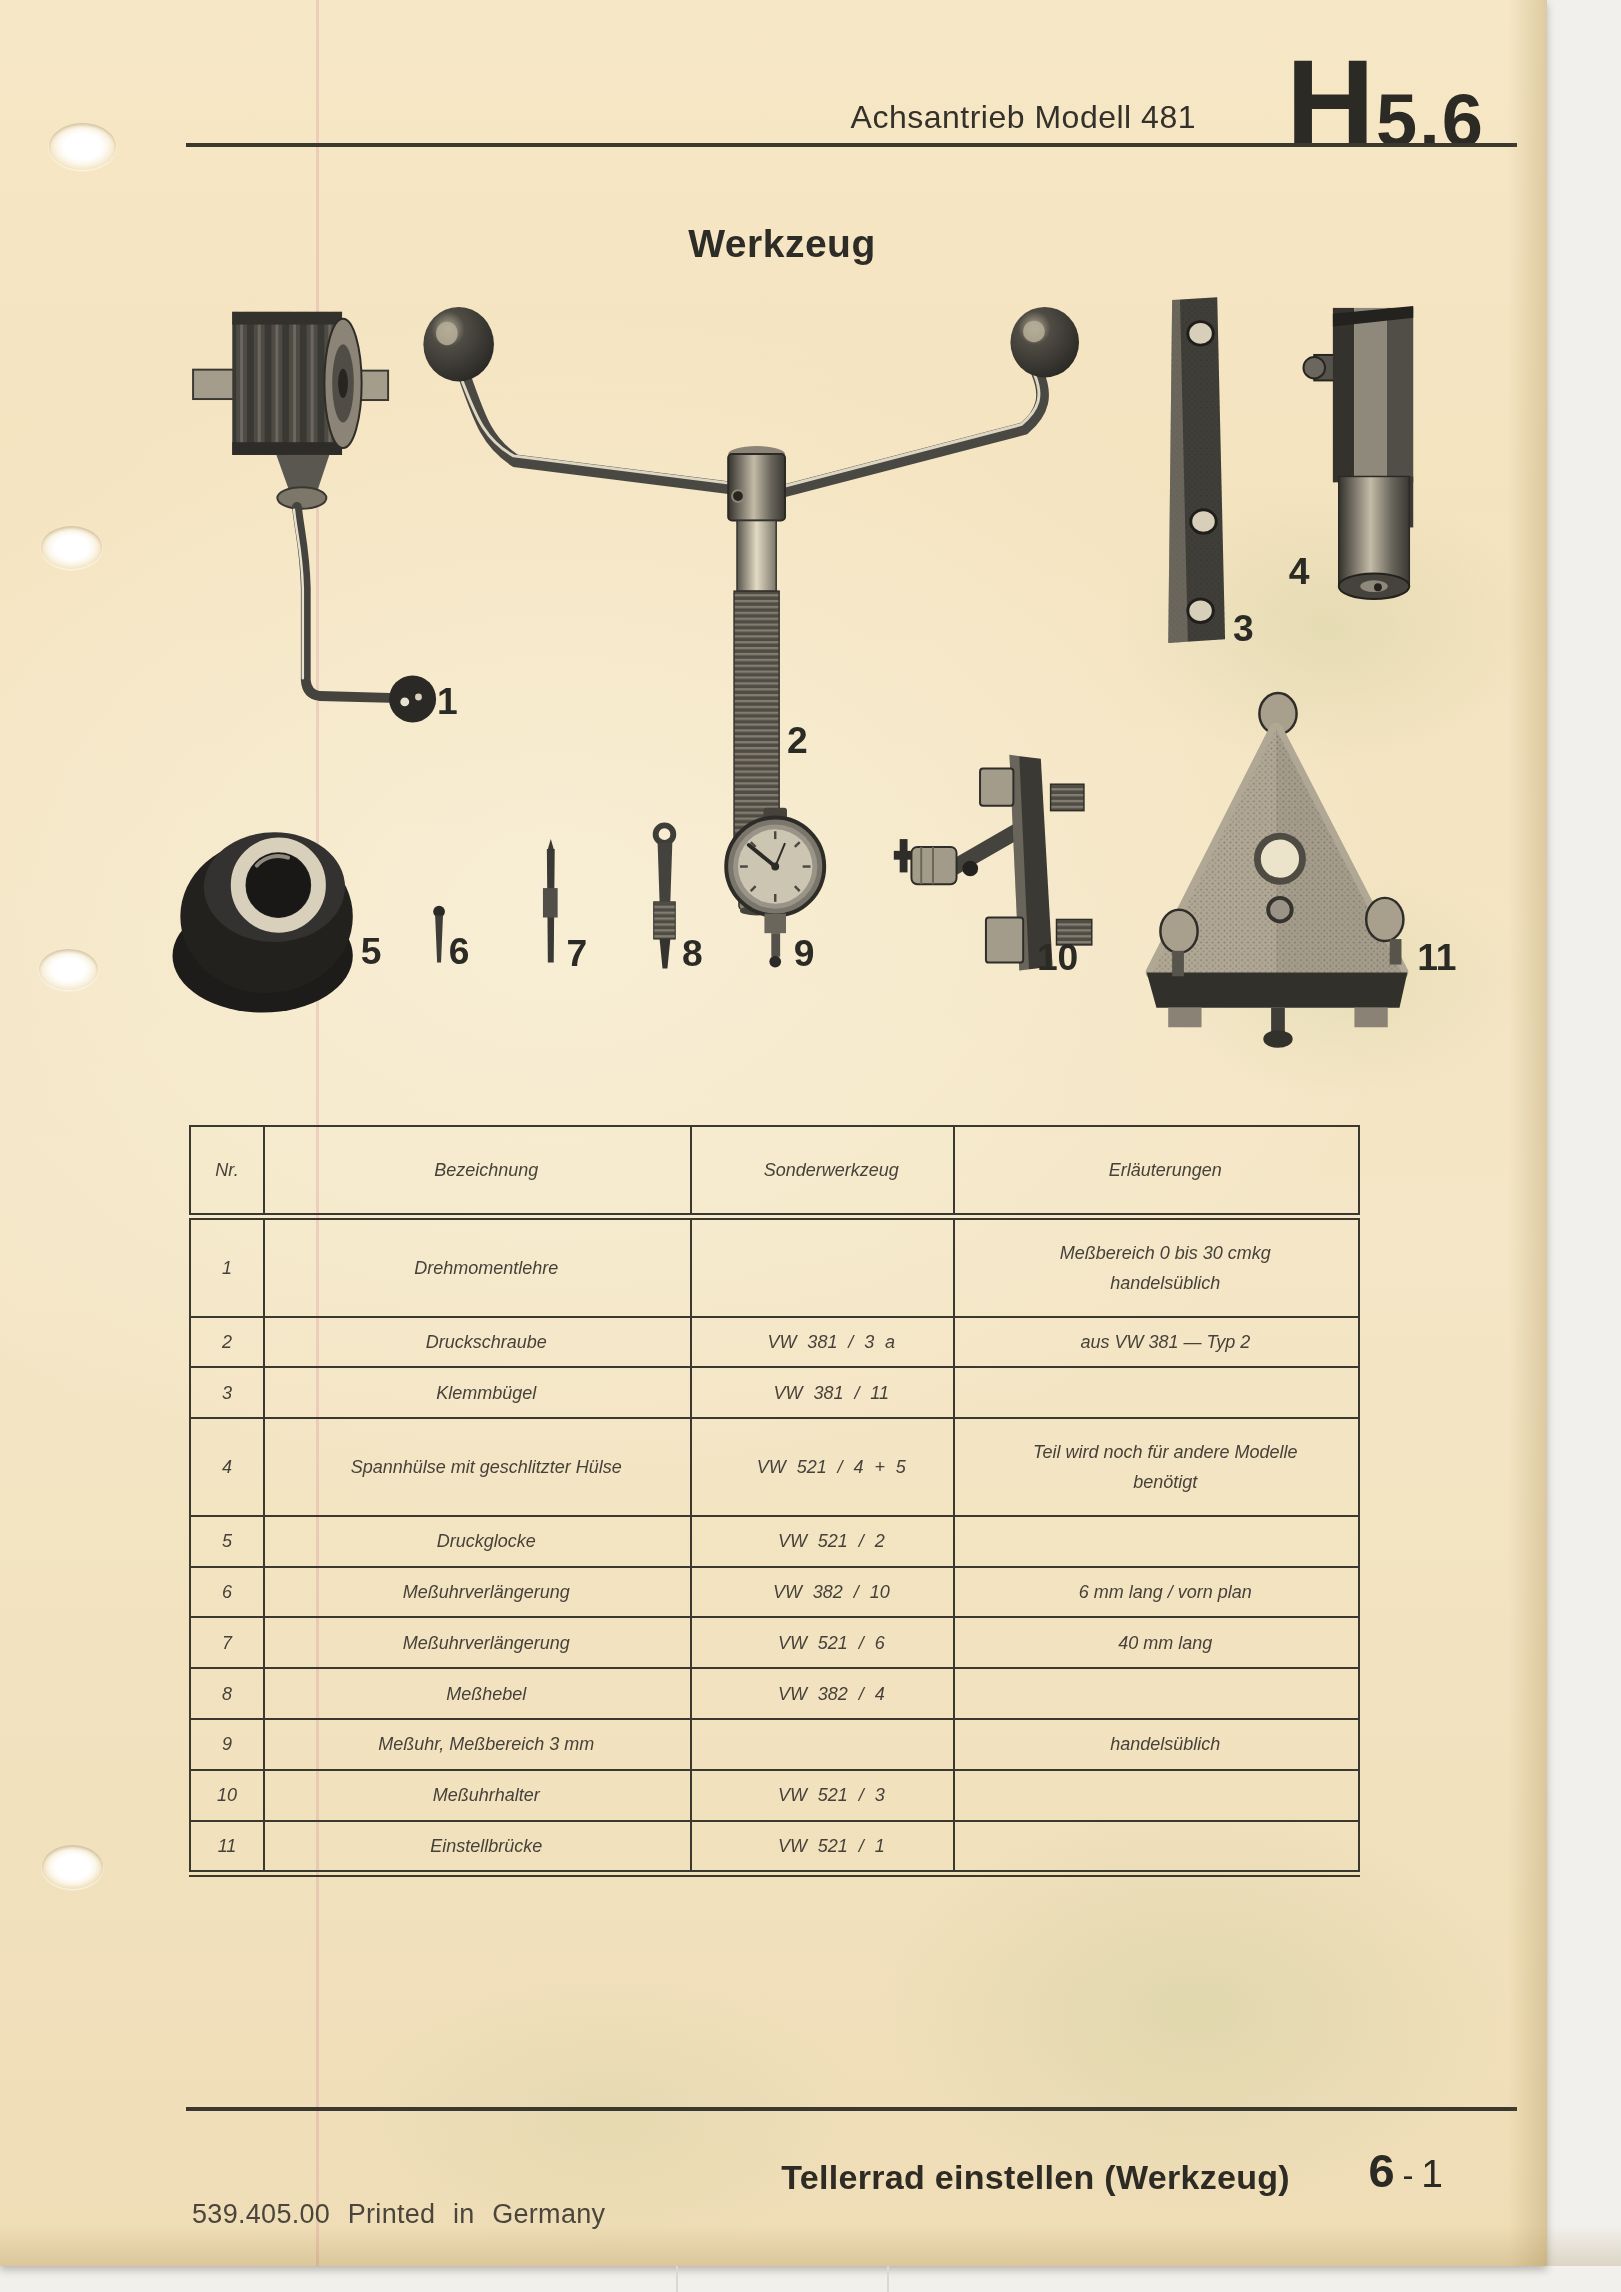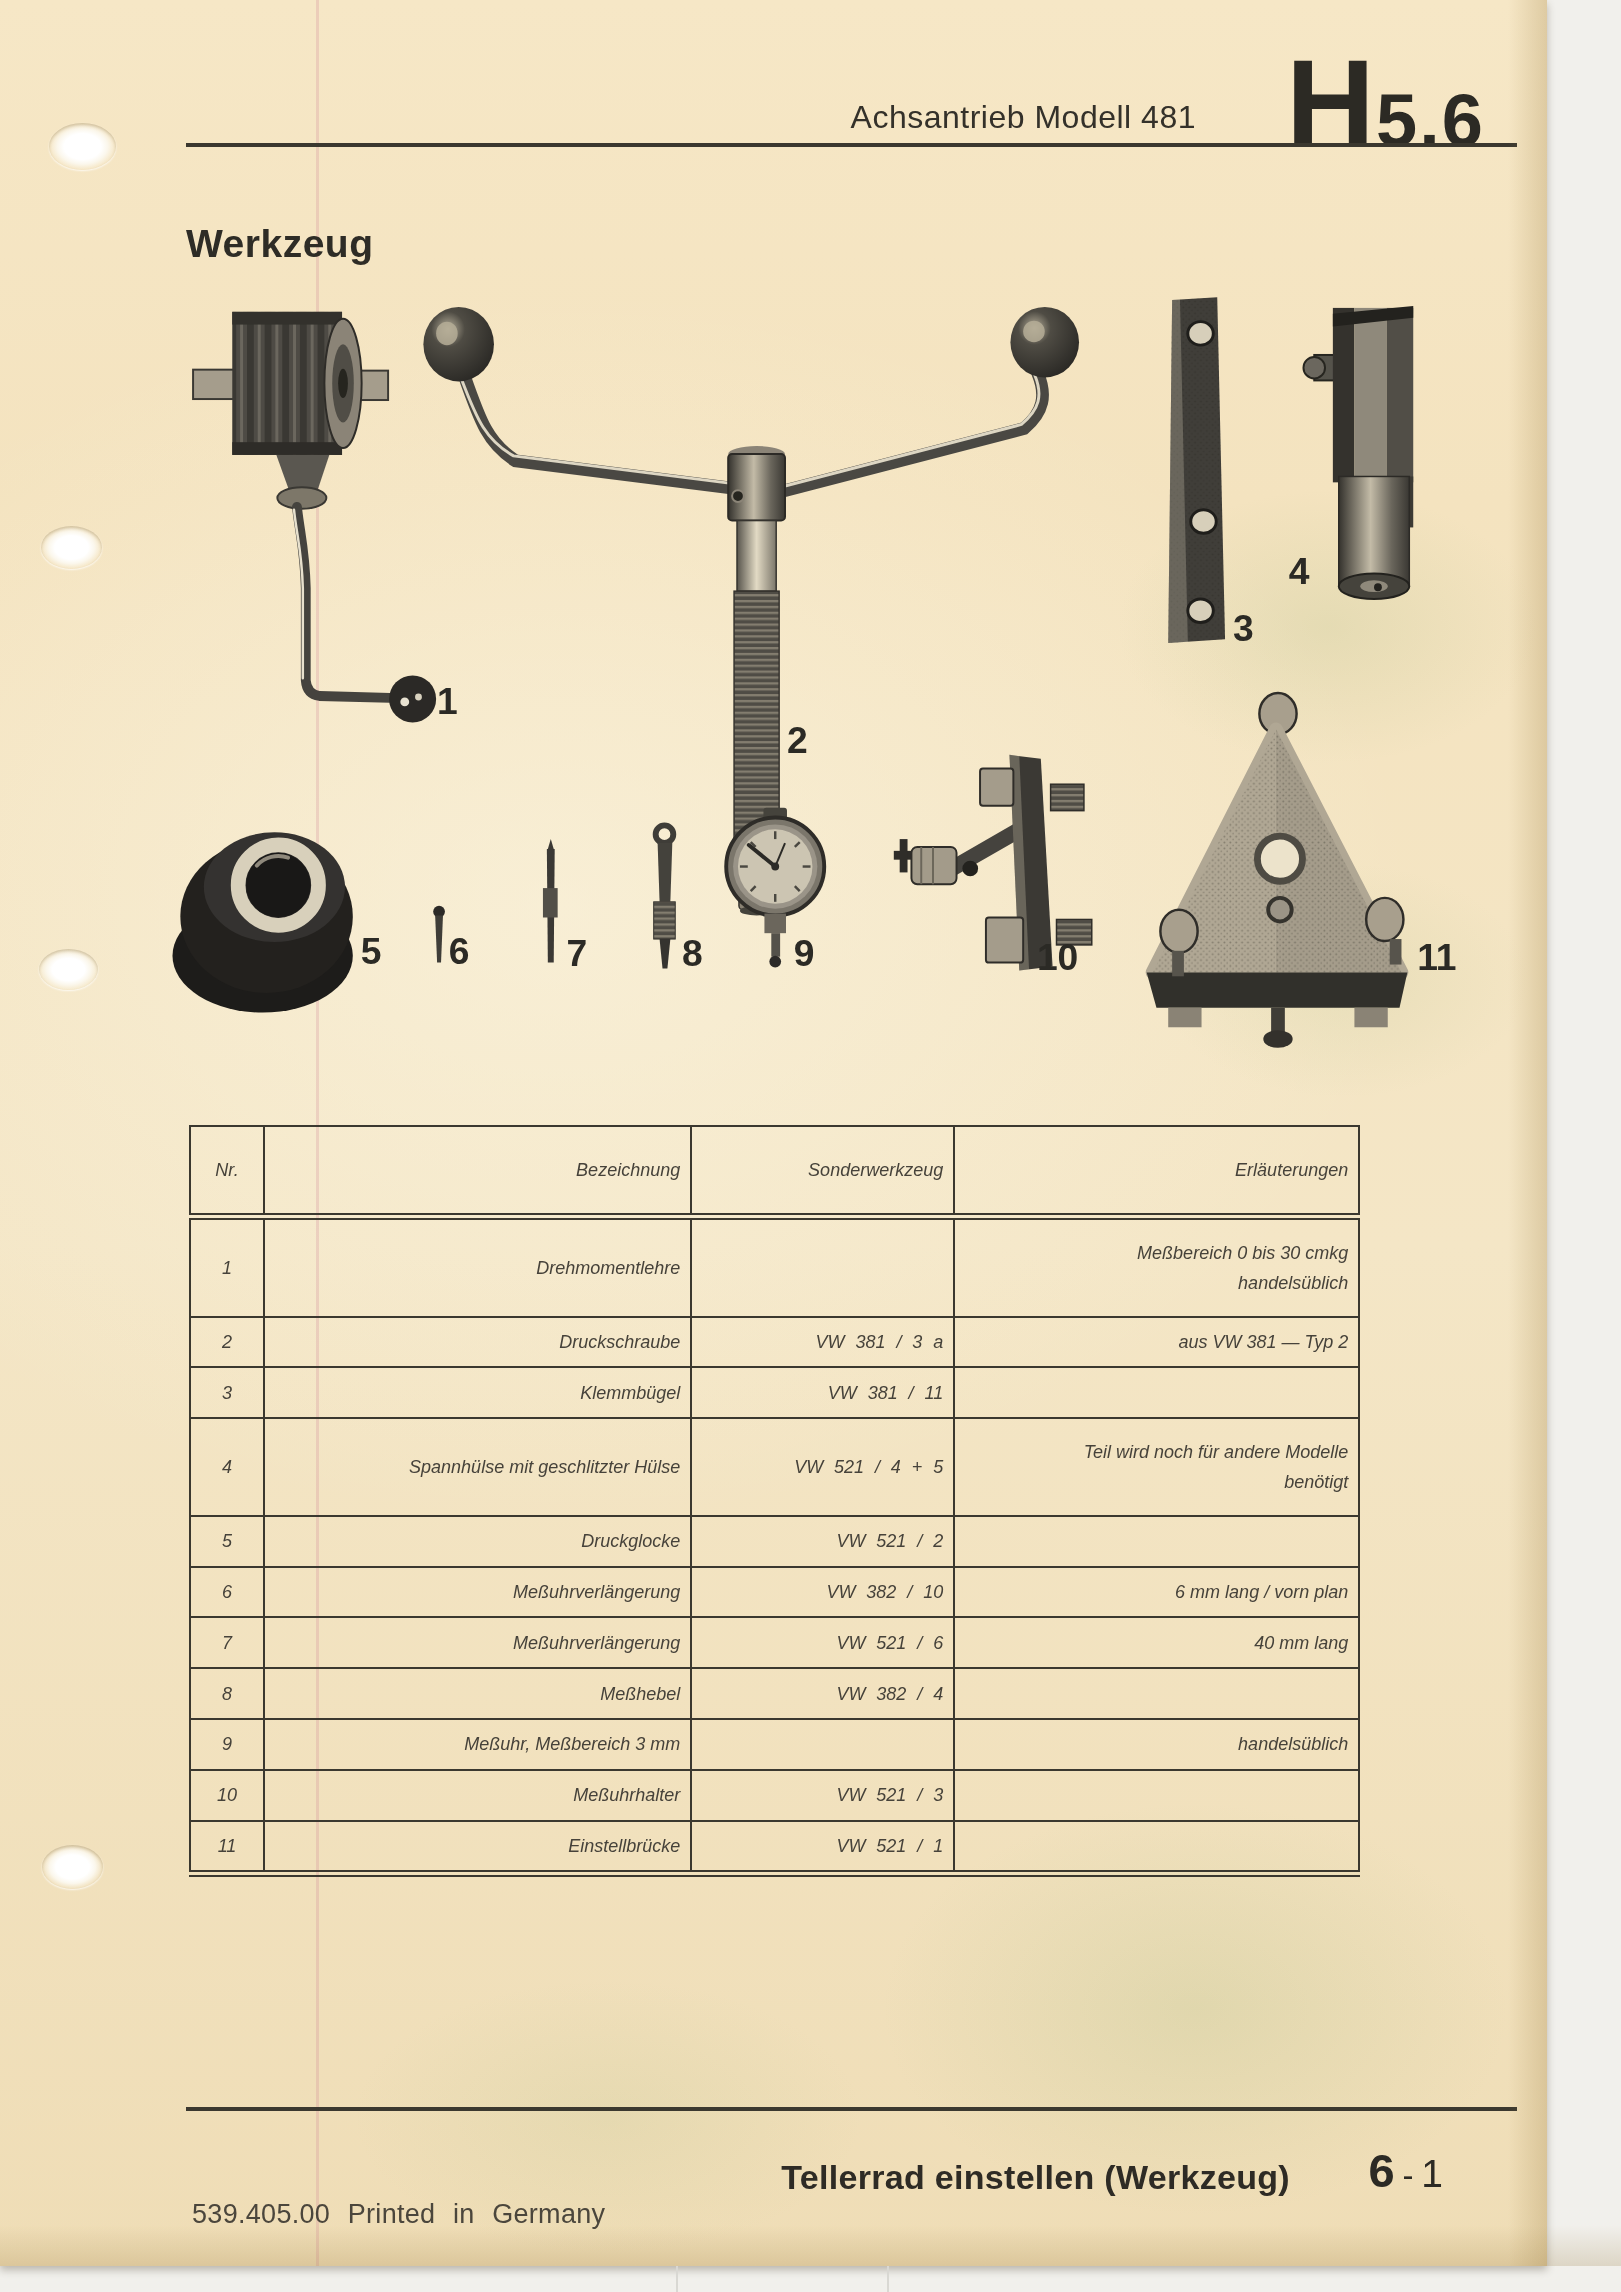--- a/index.html
+++ b/index.html
@@ -39,21 +39,21 @@
   .subtitle{color:#2e2c26;font-size:39px;font-weight:700;letter-spacing:0.5px;}
 
   
   .parts-table{
     border-collapse:collapse;table-layout:fixed;width:1168px;
     color:#46423a;font-size:18px;font-style:italic;
   }
   .parts-table th,.parts-table td{
     border:2.9px solid #3b382f;
     padding:3.9px 9.8px 3.9px 27.4px;
-    text-align:right;vertical-align:middle;
+    text-align:center;vertical-align:middle;
     line-height:30px;font-weight:400;
     overflow:hidden;
   }
   .parts-table thead th{height:78px;border-bottom:7.8px double #3b382f;}
   .parts-table tbody tr td{height:41px;}
   .parts-table tbody tr.tall td{height:88px;}
   .parts-table tbody tr:last-child td{border-bottom:7.8px double #3b382f;}
   .parts-table .c-nr{text-align:center;padding:3.9px 3.9px;}
   .parts-table td.c-sw{word-spacing:5.9px;}
   .parts-table td.c-erl{white-space:pre-line;}
@@ -85,21 +85,21 @@
   <div class="abs punch-hole" style="left:49px;top:123px;width:67px;height:47px;"></div>
   <div class="abs punch-hole" style="left:41px;top:526px;width:61px;height:43px;"></div>
   <div class="abs punch-hole" style="left:39px;top:949px;width:59px;height:41px;"></div>
   <div class="abs punch-hole" style="left:42px;top:1845px;width:61px;height:44px;"></div>
 
   <span class="abs hdr-section" style="top:101px;right:351px;">Achsantrieb Modell 481</span>
   <span class="abs hdr-letter" style="top:41px;left:1286px;">H</span>
   <span class="abs hdr-number" style="top:84px;left:1376px;">5.6</span>
   <div class="abs rule" style="top:143px;"></div>
 
-  <div class="abs" style="left:186px;top:222px;width:1192px;text-align:left;">
+  <div class="abs" style="left:186px;top:222px;width:1192px;text-align:center;">
     <span class="subtitle">Werkzeug</span>
   </div>
 
   <svg class="abs" style="left:0;top:0;" width="1621" height="1098" viewBox="0 0 1654 1120">
     <defs>
       <pattern id="threads" width="6" height="6" patternUnits="userSpaceOnUse">
         <rect width="6" height="6" fill="#4f4c45"></rect>
         <rect width="6" height="2.4" fill="#837d6f"></rect>
       </pattern>
       <pattern id="vstripes" width="18" height="12" patternUnits="userSpaceOnUse">

